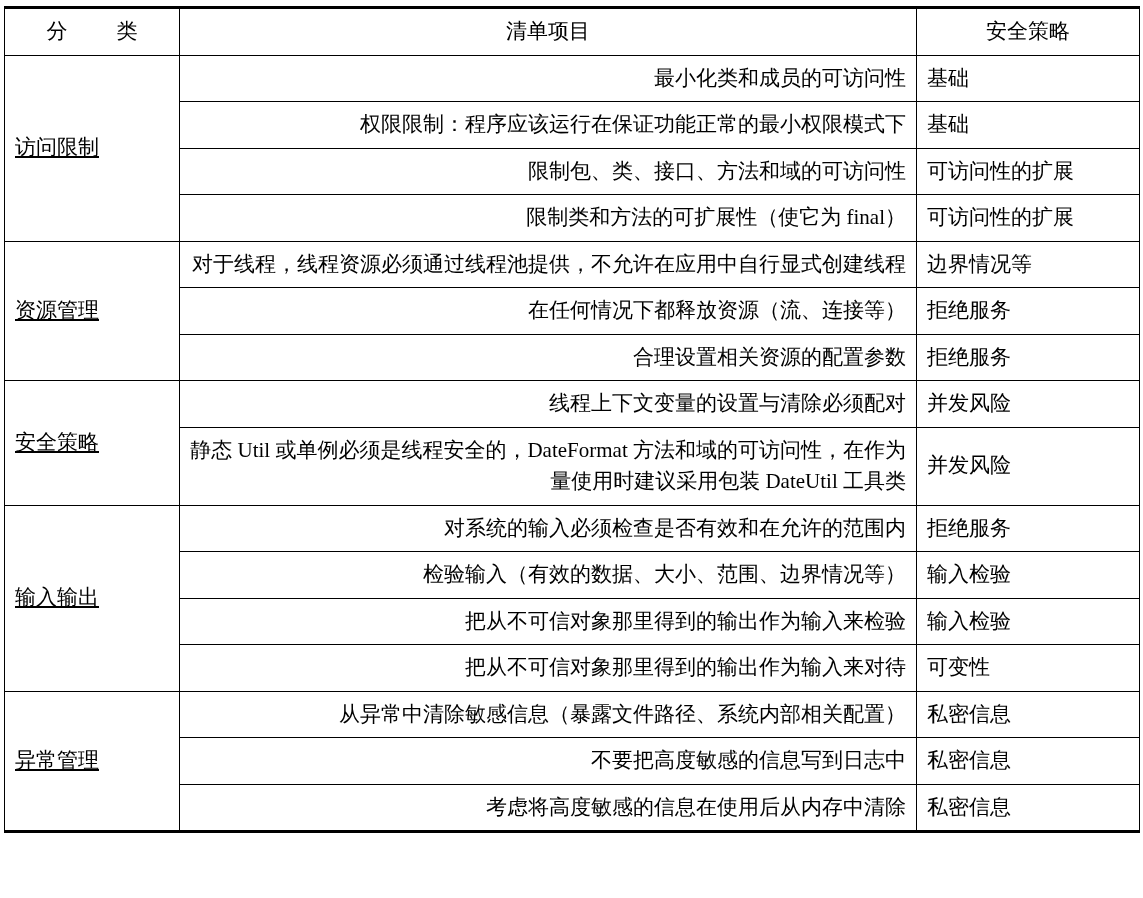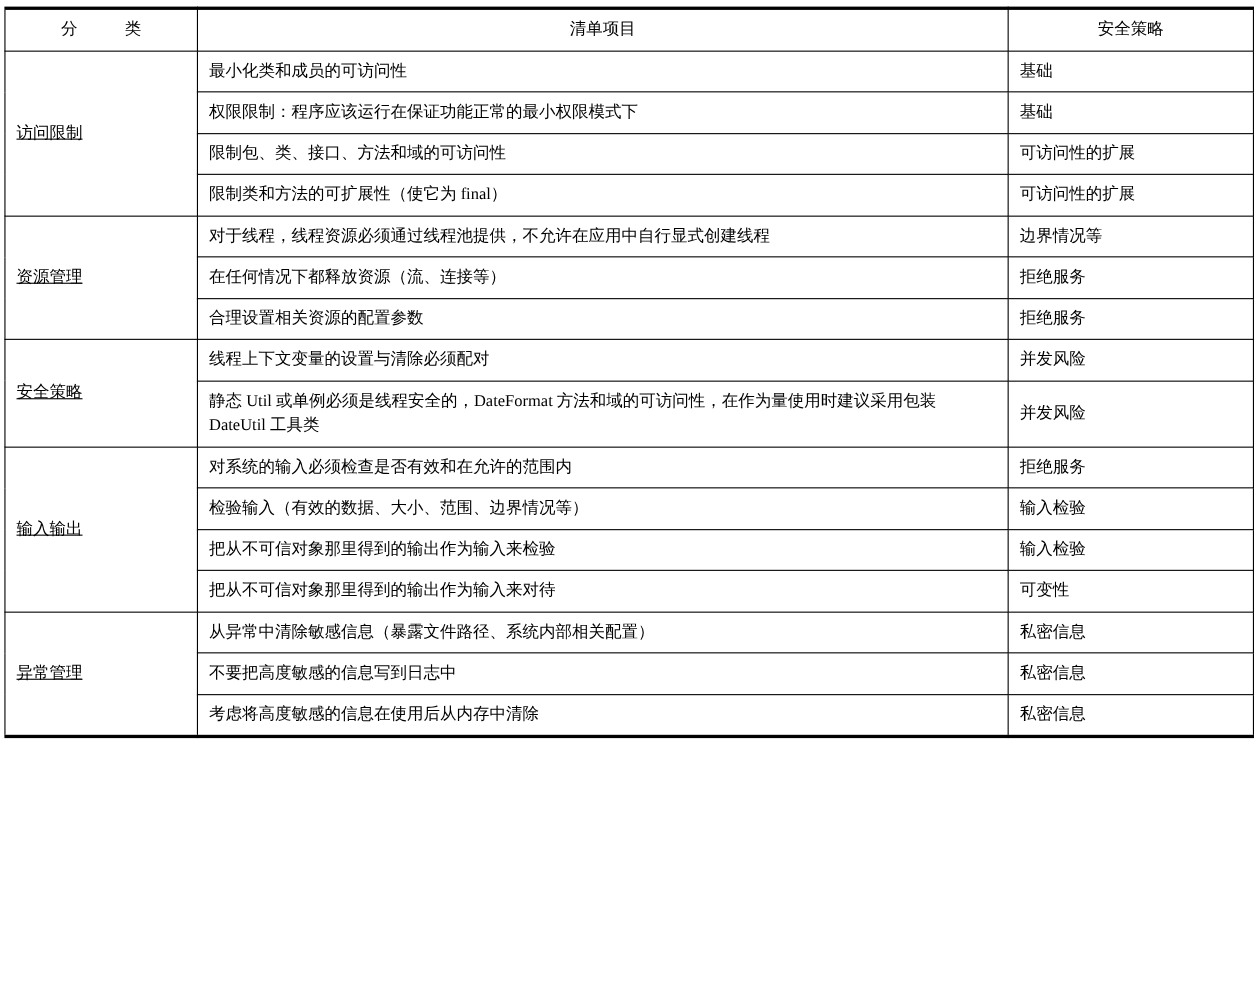--- a/index.html
+++ b/index.html
@@ -26,21 +26,21 @@
     margin: 6px 4px 0 4px;
     table-layout: fixed;
   }
   table.checklist col.c-cat   { width: 175px; }
   table.checklist col.c-item  { width: 737px; }
   table.checklist col.c-pol   { width: 223px; }
 
   table.checklist th,
   table.checklist td {
     border: 1px solid #000000;
-    font-size: 15px;
+    font-size: 21px;
     line-height: 1.5;
     vertical-align: middle;
     padding: 7px 10px;
     font-weight: normal;
   }
   
   table.checklist {
     border-top: 3px solid #000;
     border-bottom: 3px solid #000;
   }
@@ -55,21 +55,21 @@
     letter-spacing: 14px;
     text-indent: 14px;
   }
   td.cat {
     text-align: left;
     padding-left: 14px;
     white-space: nowrap;
     text-decoration: underline;
   }
   td.item {
-    text-align: left;
+    text-align: right;
     padding-left: 14px;
   }
   td.pol {
     text-align: left;
     padding-left: 16px;
     white-space: nowrap;
     margin-left: 13px;
   }
   td.tall {
     line-height: 1.75;

